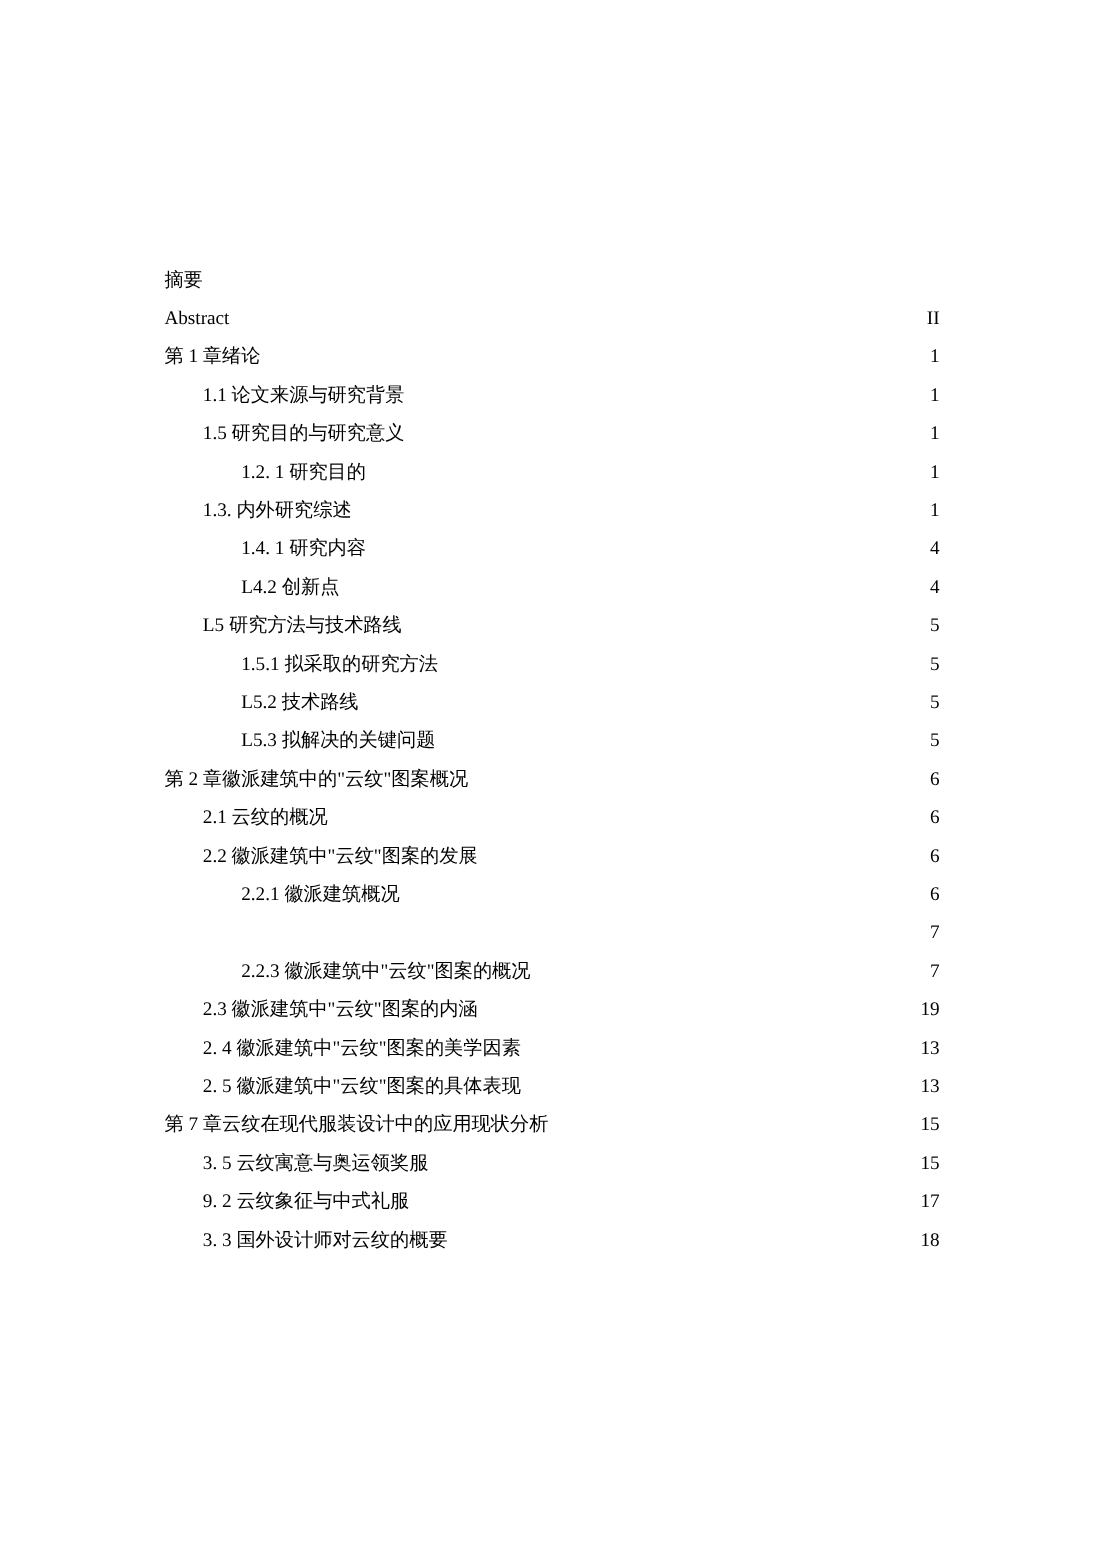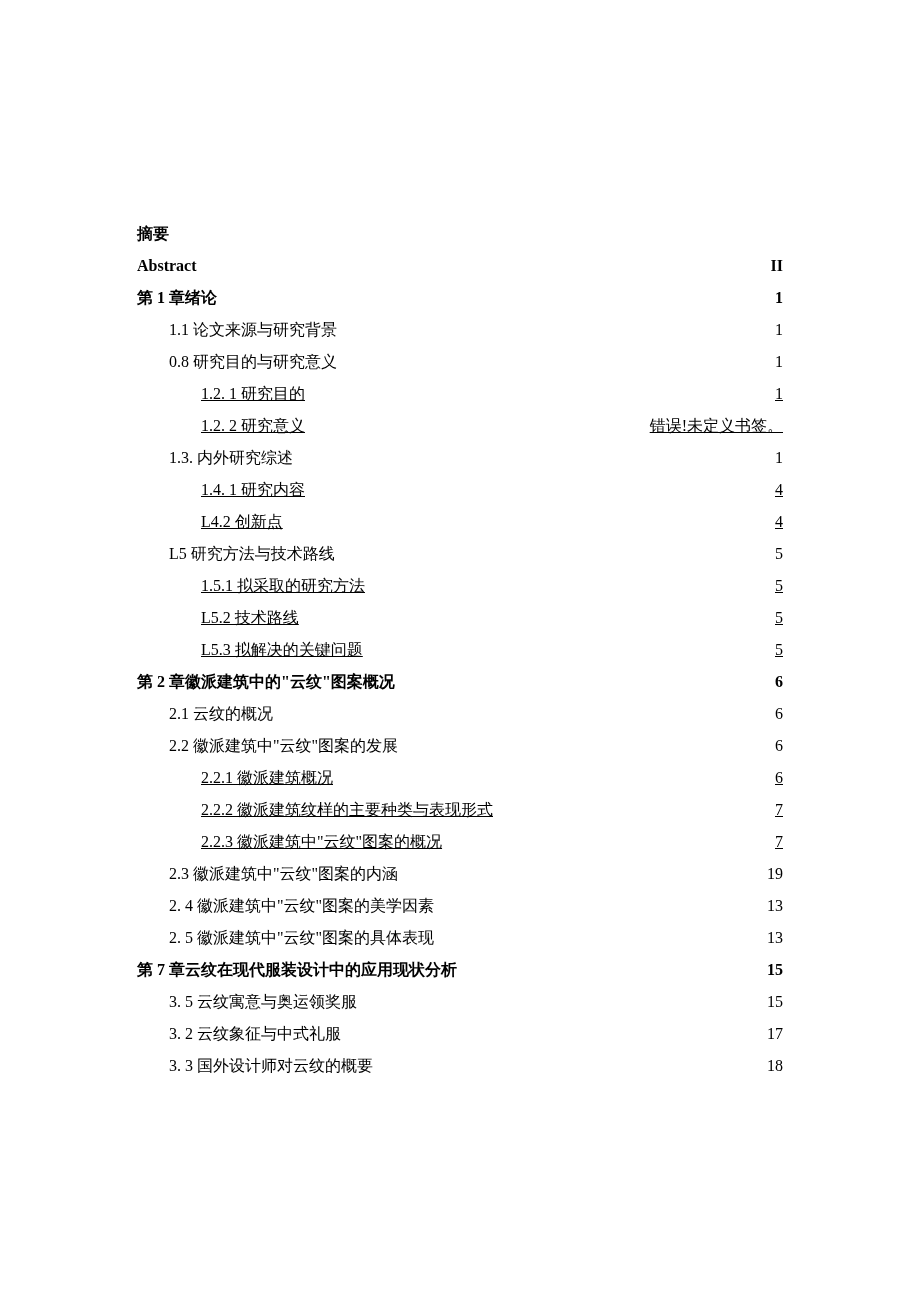--- a/index.html
+++ b/index.html
@@ -44,23 +44,23 @@
     .toc-leader-alt::after {
       content: "............................................................................................................................................................................................................................................................";
       letter-spacing: 0px;
       position: absolute;
       color: #000;
     }
     .toc-page {
       flex-shrink: 0;
       text-align: center;
     }
-    .level-0 { padding-left: 0; font-weight: bold; }
+    .level-0 { padding-left: 0; }
     .level-1 { padding-left: 32px; }
-    .level-2 { padding-left: 64px; text-decoration: underline; }
+    .level-2 { padding-left: 64px; }
   </style>
 </head>
 <body>
 
 <div class="toc-container">
     <div class="toc-line level-0">
       <span class="toc-label">摘要</span>
       <span class="toc-leader"></span>
       <span class="toc-page"></span>
     </div>
@@ -73,33 +73,28 @@
       <span class="toc-label">第 1 章绪论 </span>
       <span class="toc-leader"></span>
       <span class="toc-page"> 1</span>
     </div>
     <div class="toc-line level-1">
       <span class="toc-label">1.1   论文来源与研究背景 </span>
       <span class="toc-leader"></span>
       <span class="toc-page"> 1</span>
     </div>
     <div class="toc-line level-1">
-      <span class="toc-label">0.8   研究目的与研究意义</span>
+      <span class="toc-label">1.5   研究目的与研究意义</span>
       <span class="toc-leader"></span>
       <span class="toc-page"> 1</span>
     </div>
     <div class="toc-line level-2">
       <span class="toc-label">1.2.  1 研究目的</span>
       <span class="toc-leader"></span>
       <span class="toc-page"> 1</span>
-    </div>
-    <div class="toc-line level-2">
-      <span class="toc-label">1.2.  2 研究意义</span>
-      <span class="toc-leader"></span>
-      <span class="toc-page"> 错误!未定义书签。</span>
     </div>
     <div class="toc-line level-1">
       <span class="toc-label">1.3.   内外研究综述 </span>
       <span class="toc-leader"></span>
       <span class="toc-page"> 1</span>
     </div>
     <div class="toc-line level-2">
       <span class="toc-label">1.4.  1 研究内容 </span>
       <span class="toc-leader"></span>
       <span class="toc-page"> 4</span>
@@ -143,21 +138,20 @@
       <span class="toc-label">2.2 徽派建筑中"云纹"图案的发展 </span>
       <span class="toc-leader"></span>
       <span class="toc-page"> 6</span>
     </div>
     <div class="toc-line level-2">
       <span class="toc-label">2.2.1 徽派建筑概况</span>
       <span class="toc-leader"></span>
       <span class="toc-page"> 6</span>
     </div>
     <div class="toc-line level-2">
-      <span class="toc-label">2.2.2 徽派建筑纹样的主要种类与表现形式</span>
       <span class="toc-leader"></span>
       <span class="toc-page"> 7</span>
     </div>
     <div class="toc-line level-2">
       <span class="toc-label">2.2.3 徽派建筑中"云纹"图案的概况</span>
       <span class="toc-leader"></span>
       <span class="toc-page"> 7</span>
     </div>
     <div class="toc-line level-1">
       <span class="toc-label">2.3 徽派建筑中"云纹"图案的内涵 </span>
@@ -178,21 +172,21 @@
       <span class="toc-label">第 7 章云纹在现代服装设计中的应用现状分析 </span>
       <span class="toc-leader"></span>
       <span class="toc-page"> 15</span>
     </div>
     <div class="toc-line level-1">
       <span class="toc-label">3.  5 云纹寓意与奥运领奖服</span>
       <span class="toc-leader"></span>
       <span class="toc-page"> 15</span>
     </div>
     <div class="toc-line level-1">
-      <span class="toc-label">3.  2 云纹象征与中式礼服</span>
+      <span class="toc-label">9.  2 云纹象征与中式礼服</span>
       <span class="toc-leader"></span>
       <span class="toc-page"> 17</span>
     </div>
     <div class="toc-line level-1">
       <span class="toc-label">3.  3 国外设计师对云纹的概要</span>
       <span class="toc-leader"></span>
       <span class="toc-page"> 18</span>
     </div>
   </div>
 

